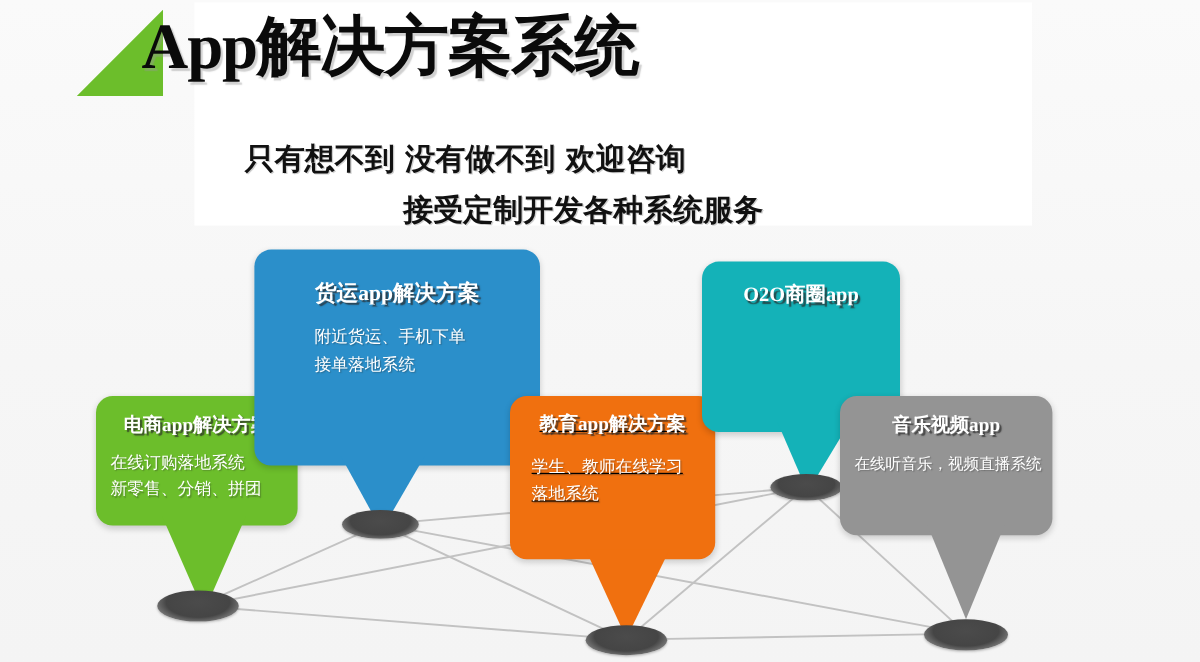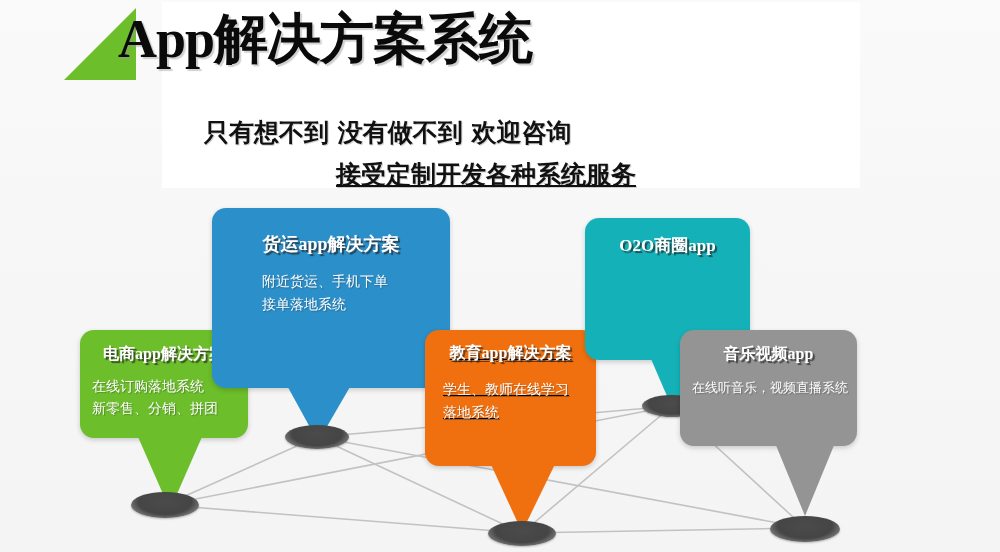--- a/index.html
+++ b/index.html
@@ -30,21 +30,21 @@
     letter-spacing:-1px;white-space:nowrap;
     text-shadow:2px 2px 1px rgba(150,150,150,.45);
   }
   .sub-line{
     position:absolute;z-index:6;color:#111;
     font-family:"DejaVu Sans","Liberation Sans",sans-serif;
     font-weight:bold;font-size:25px;white-space:nowrap;
     text-shadow:1px 1px 0 rgba(170,170,170,.55);
   }
   .sub1{left:204px;top:116px;}
-  .sub2{left:336px;top:158px;text-decoration:underline;}
+  .sub2{left:336px;top:158px;}
 
   
   #net{position:absolute;left:0;top:0;width:1000px;height:552px;z-index:1;}
 
   
   .pin{position:absolute;z-index:3;}
   .bubble{
     position:absolute;border-radius:14px;
     box-shadow:0 2px 5px rgba(0,0,0,.18);
     box-sizing:border-box;
@@ -148,21 +148,21 @@
     <div class="bubble" style="left:585px;top:218px;width:165px;height:142px;padding:8px 10px;">
       <div class="title" style="font-size:17px;margin-top:8px;">O2O商圈app</div>
     </div>
     <div class="node" style="left:642px;top:395px;width:60px;height:22px;"></div>
   </div>
 
   <div class="pin c-gray">
     <svg class="tail" style="left:755px;top:438px;" width="110" height="84" viewBox="0 0 110 84">
       <path d="M18 0 L82 0 L50 78 Z" fill="#949494"></path>
     </svg>
-    <div class="bubble" style="left:680px;top:330px;width:177px;height:116px;padding:10px 12px;">
+    <div class="bubble" style="left:700px;top:330px;width:177px;height:116px;padding:10px 12px;">
       <div class="title" style="font-size:16px;margin-top:4px;">音乐视频app</div>
       <div class="body" style="font-size:13px;line-height:22px;margin-top:12px;">
         <div>在线听音乐，视频直播系统</div>
       </div>
     </div>
     <div class="node" style="left:770px;top:516px;width:70px;height:26px;"></div>
   </div>
 
 </div>
 

